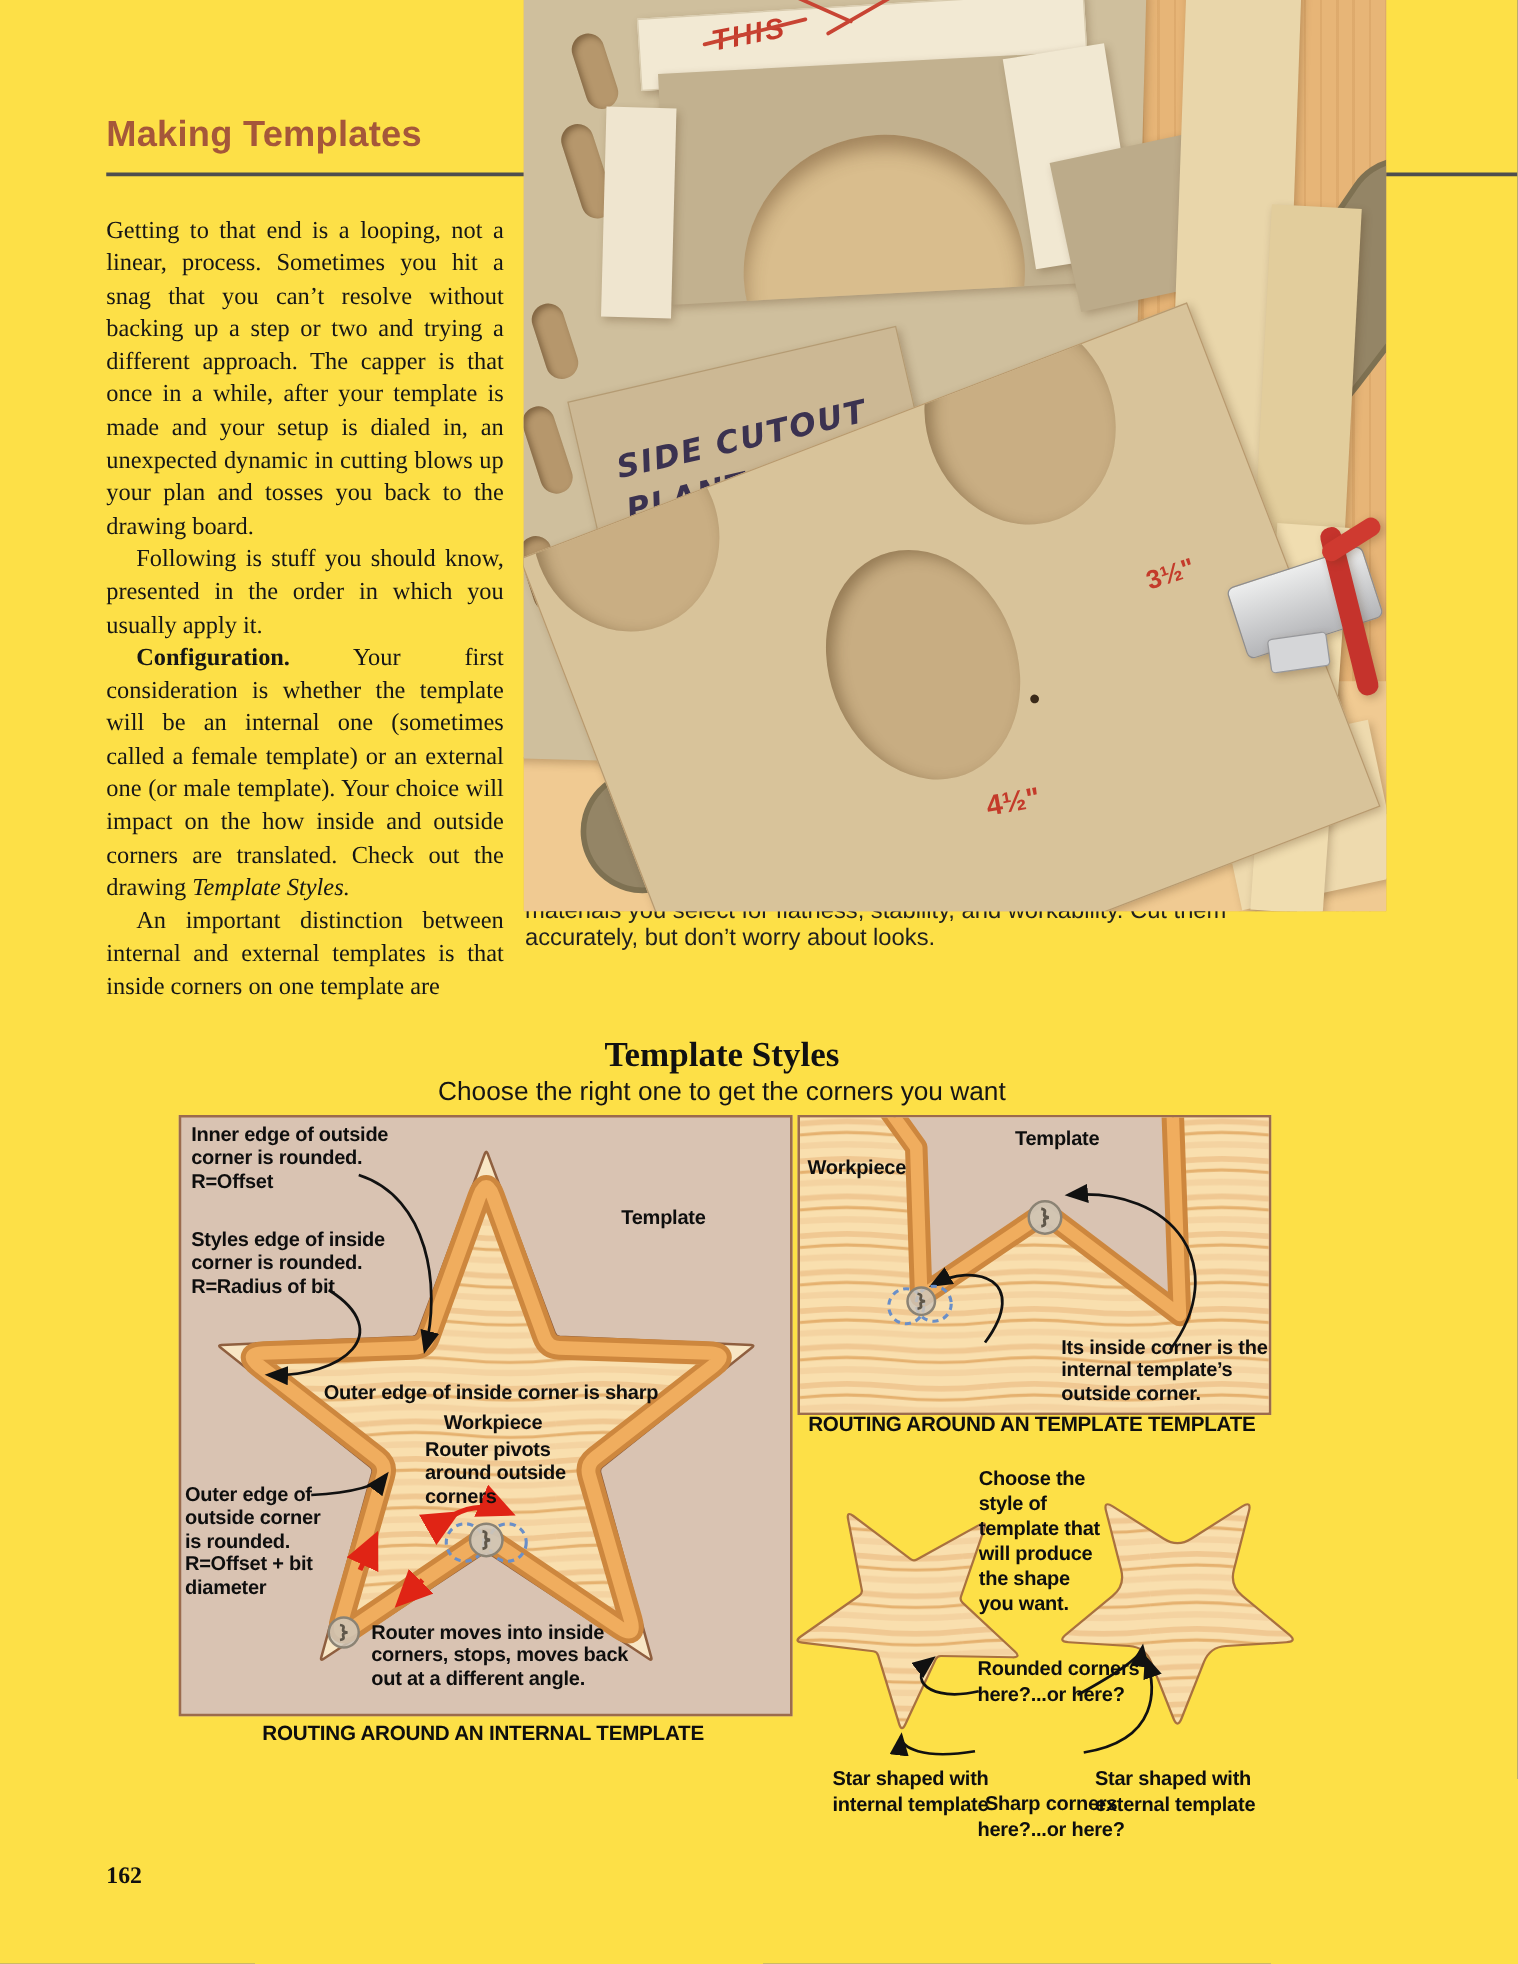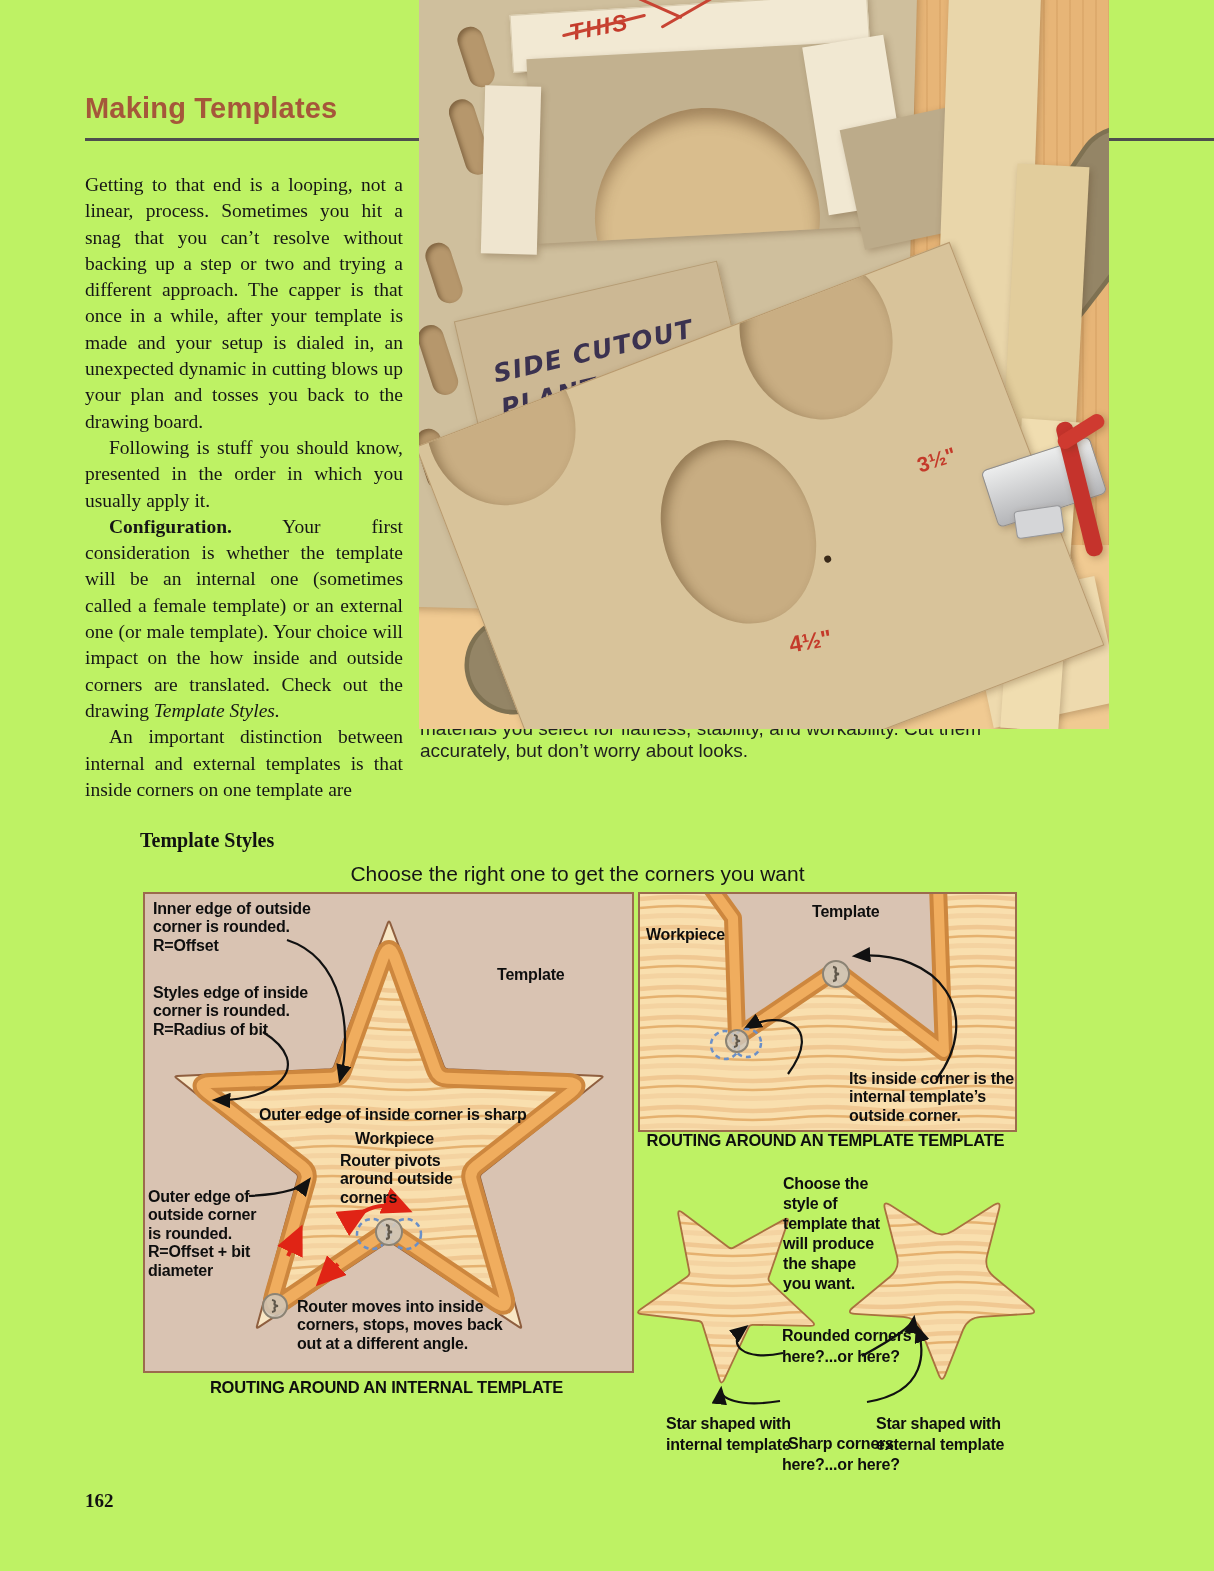--- a/index.html
+++ b/index.html
@@ -1,29 +1,29 @@
 <!DOCTYPE html>
 <html><head>
 <meta charset="utf-8">
 <style>
   html,body{margin:0;padding:0;background:#888;}
-  .page{position:relative;width:1214px;height:1571px;background:#bef264;
+  .page{position:relative;width:1214px;height:1571px;background:#fde047;
         font-family:"Liberation Sans",sans-serif;overflow:hidden;margin:0 auto;}
   .abs{position:absolute;}
   .main-title{left:85px;top:92px;font-size:29px;font-weight:bold;color:#a5573a;letter-spacing:.2px;}
   .rule{left:85px;top:138px;width:1129px;height:3px;background:#4e4e4e;}
   .body-col{left:85px;top:172px;width:318px;font-family:"Liberation Serif","DejaVu Serif",serif;
             font-size:19.5px;line-height:26.3px;text-align:justify;color:#161616;}
   .body-col p{margin:0;}
   .indent{text-indent:24px;}
   .space-before{margin-top:10px;}
   .photo{left:419px;top:0;width:690px;height:729px;overflow:hidden;background:#e7b577;z-index:2;}
   .photo-caption{left:420px;top:695px;width:655px;font-size:19px;line-height:22.5px;color:#1f1f1f;}
-  .fig-title{left:140px;top:829px;width:875px;
-             font-family:"Liberation Serif","DejaVu Serif",serif;font-size:20px;font-weight:bold;color:#111;}
+  .fig-title{left:140px;top:829px;width:875px;text-align:center;
+             font-family:"Liberation Serif","DejaVu Serif",serif;font-size:28px;font-weight:bold;color:#111;}
   .fig-sub{left:140px;top:862px;width:875px;text-align:center;font-size:21px;color:#151515;}
   .panel{position:absolute;border:2px solid #9b6b4d;box-sizing:content-box;}
   #panelL{left:143px;top:892px;width:487px;height:477px;background:#d9c3b2;}
   #panelR{left:638px;top:892px;width:375px;height:236px;background:#f7d9a6;}
   .panel svg{position:absolute;left:0;top:0;}
   .lbl{position:absolute;font-weight:bold;font-size:16px;line-height:1.15;color:#0e0e0e;
        white-space:pre-line;letter-spacing:-.2px;z-index:6;}
   .panel-cap{position:absolute;font-weight:bold;font-size:16.5px;color:#0e0e0e;text-align:center;
              letter-spacing:-.2px;z-index:6;}
   .page-num{left:85px;top:1490px;font-family:"Liberation Serif","DejaVu Serif",serif;

